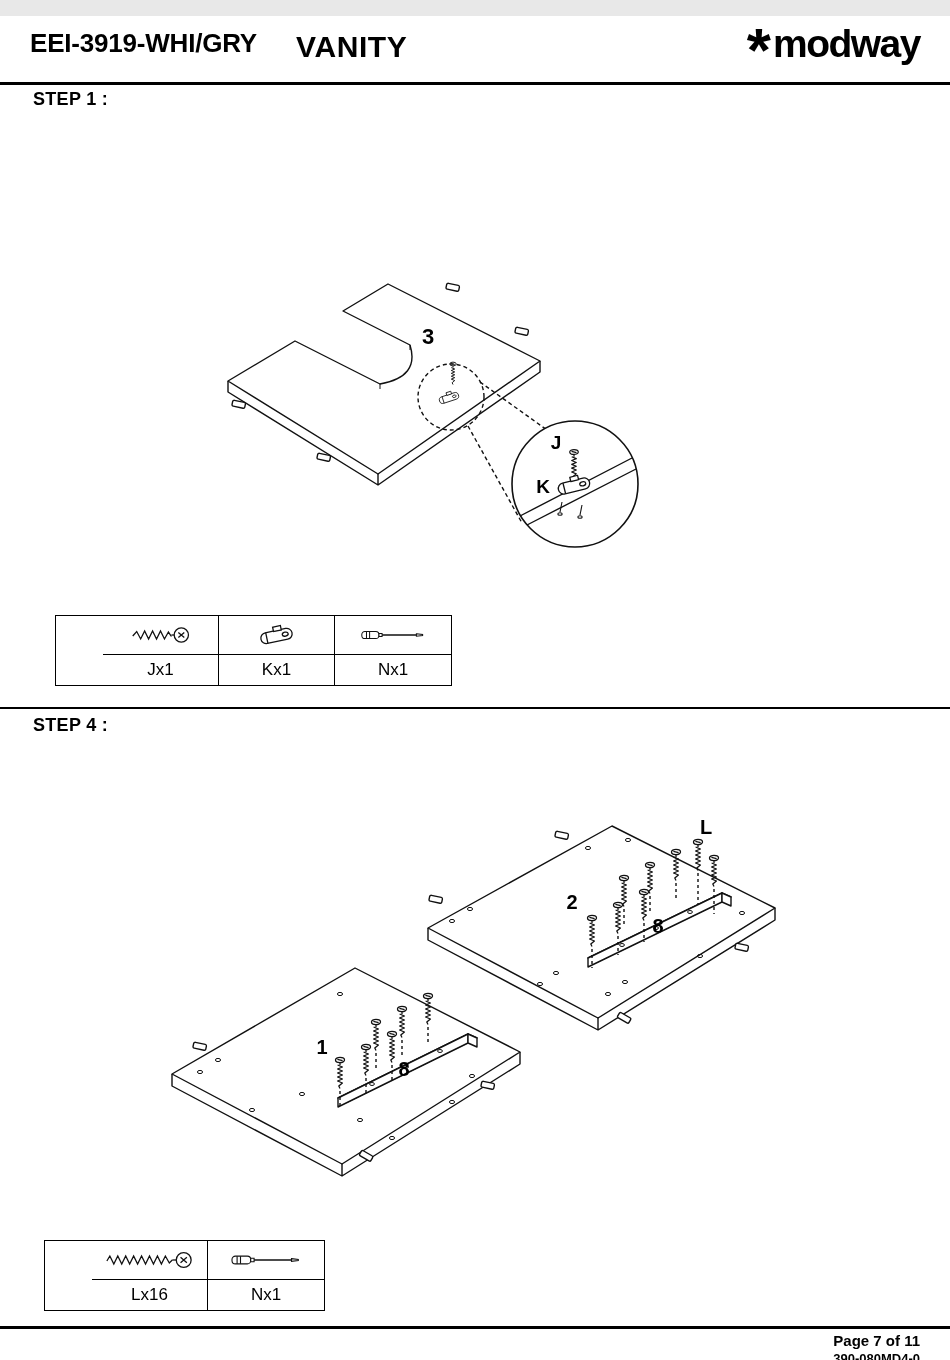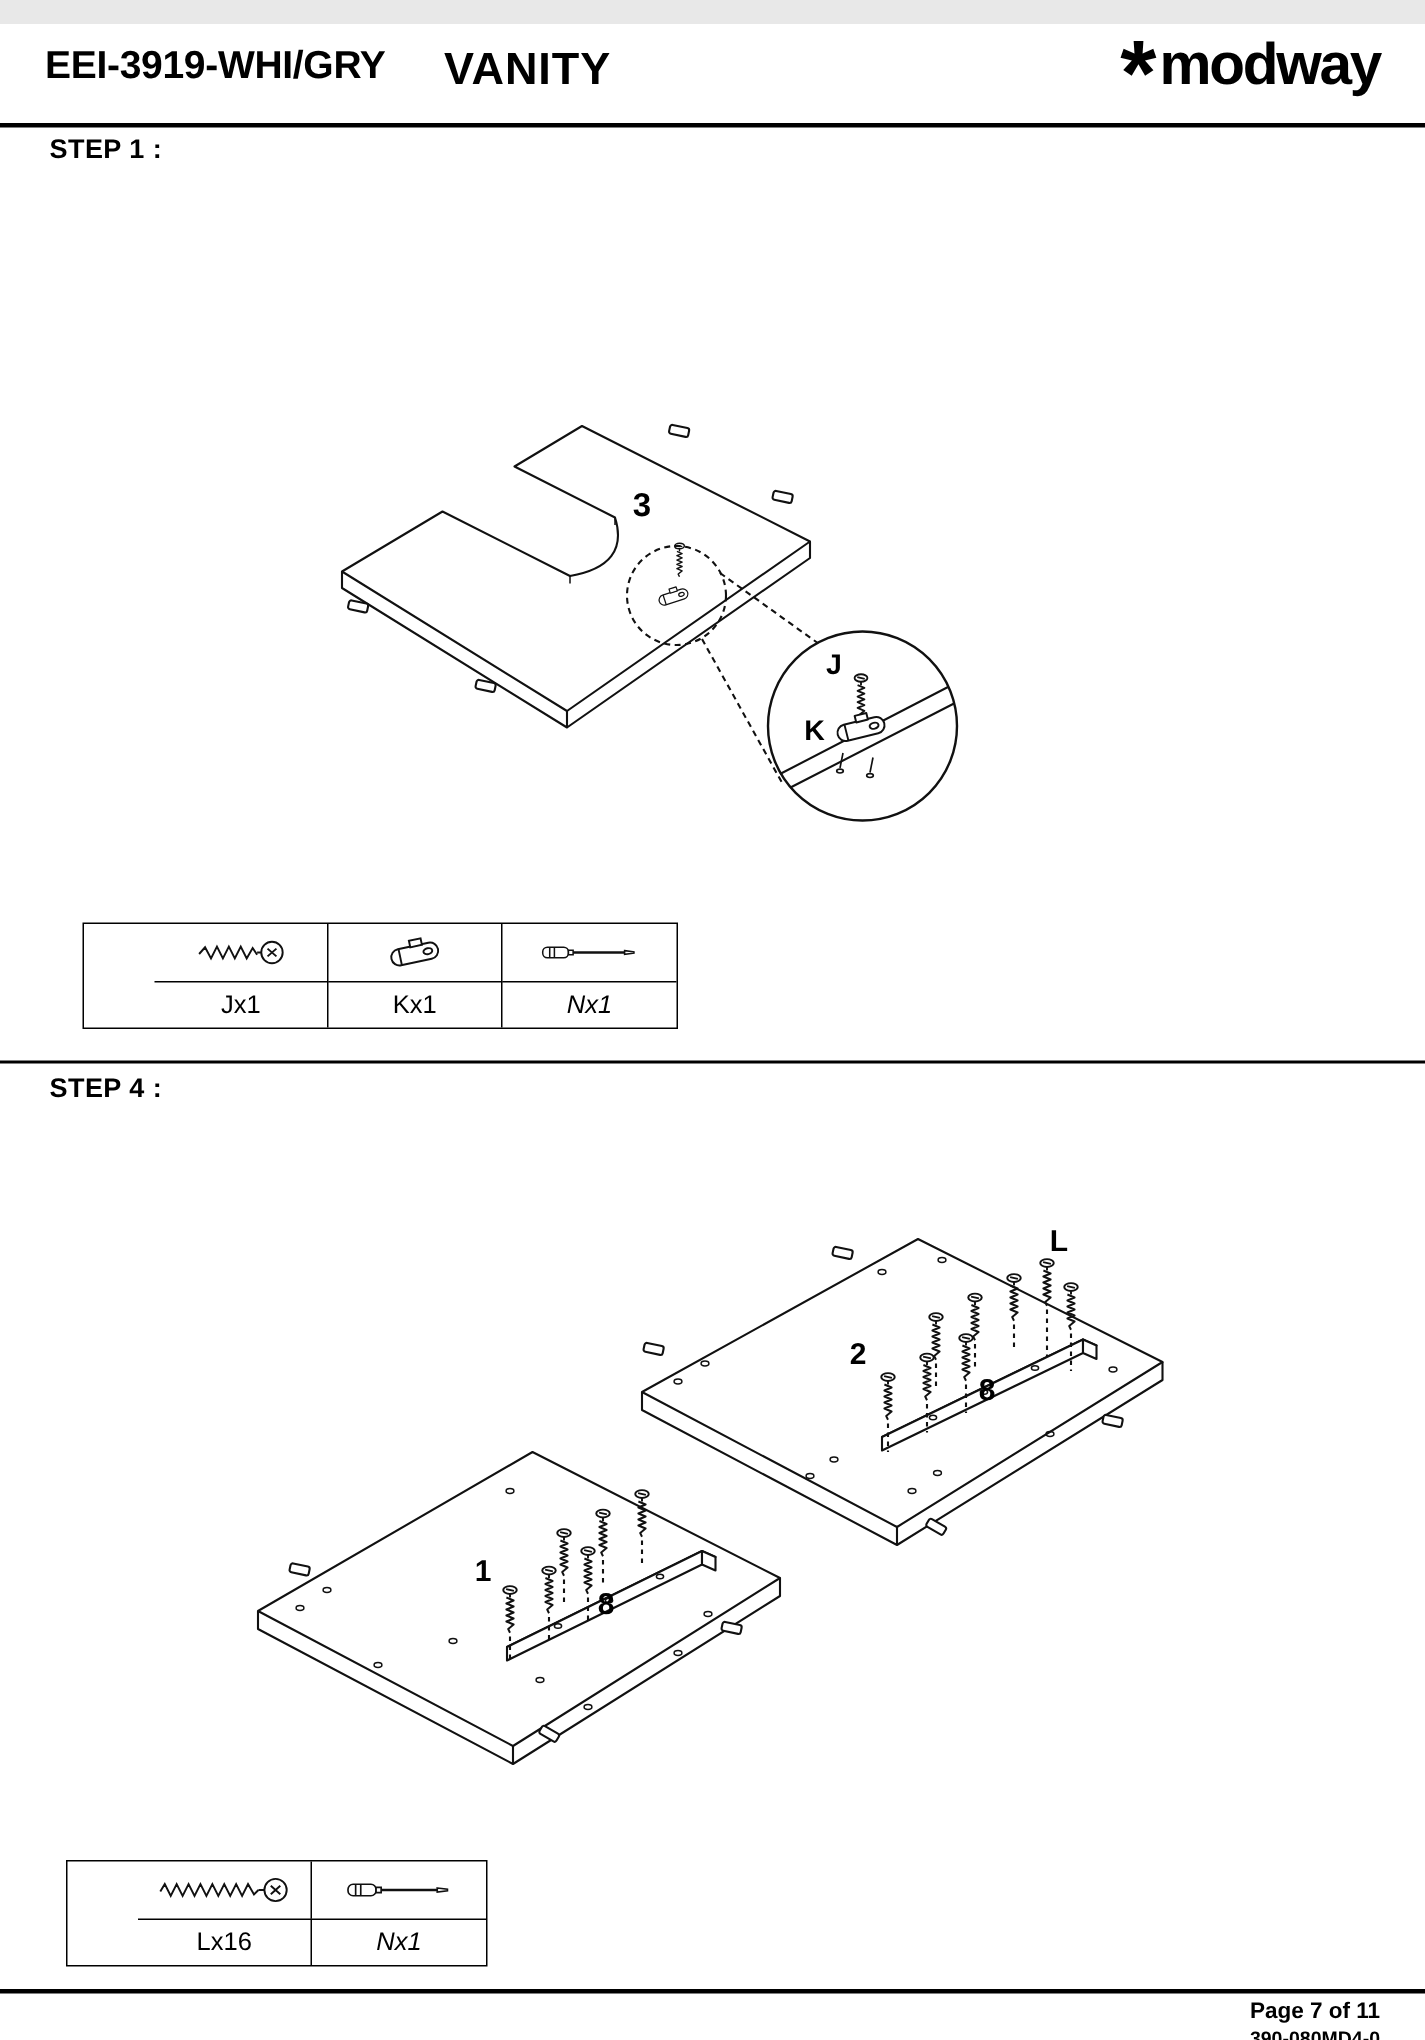--- a/index.html
+++ b/index.html
@@ -17,21 +17,21 @@
   .step-title{position:absolute;left:33px;font-size:18px;font-weight:700;letter-spacing:0.3px;}
   #step3-title{top:73px;}
   #step4-title{top:699px;}
   svg.diagram{position:absolute;left:0;}
   #svg-step3{top:95px;}
   #svg-step4{top:745px;}
   .parts-table{position:absolute;border:1.6px solid #000;display:grid;background:#fff;padding-left:47px;}
   #table-step3{left:55px;top:599px;grid-template-columns:116px 116px 116px;}
   #table-step4{left:44px;top:1224px;grid-template-columns:116px 116px;}
   .cell{display:flex;align-items:center;justify-content:center;border-right:1.6px solid #000;}
-  .cell.last{border-right:none;font-style:italic;}
+  .cell.last{border-right:none;}
   .icon-cell{height:38px;}
   .label-cell{height:30px;border-top:1.6px solid #000;font-size:17px;font-weight:400;}
   .footer-left{position:absolute;left:30px;top:1318px;font-size:15px;font-weight:700;}
   .footer-page{position:absolute;right:30px;top:1316px;font-size:15px;font-weight:700;}
   .footer-code{position:absolute;right:30px;top:1335px;font-size:13px;font-weight:700;}
   text.dlabel{font-family:"Liberation Sans",sans-serif;font-weight:700;fill:#000;}
 </style>
 </head>
 <body>
 

